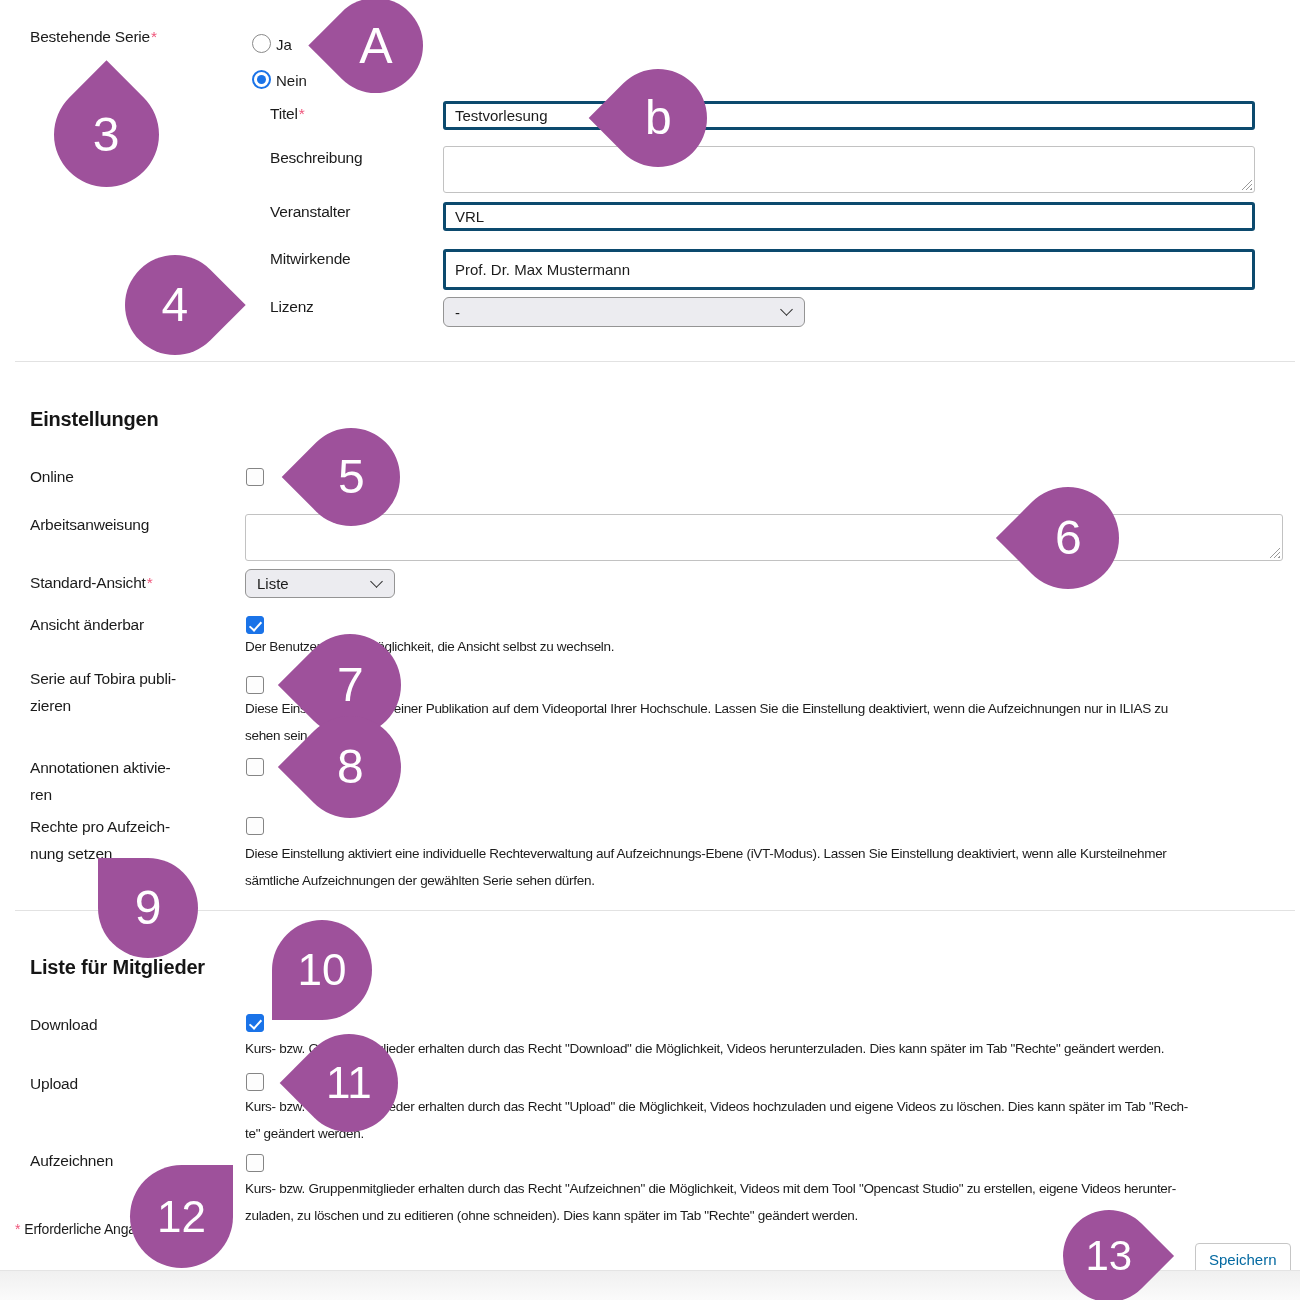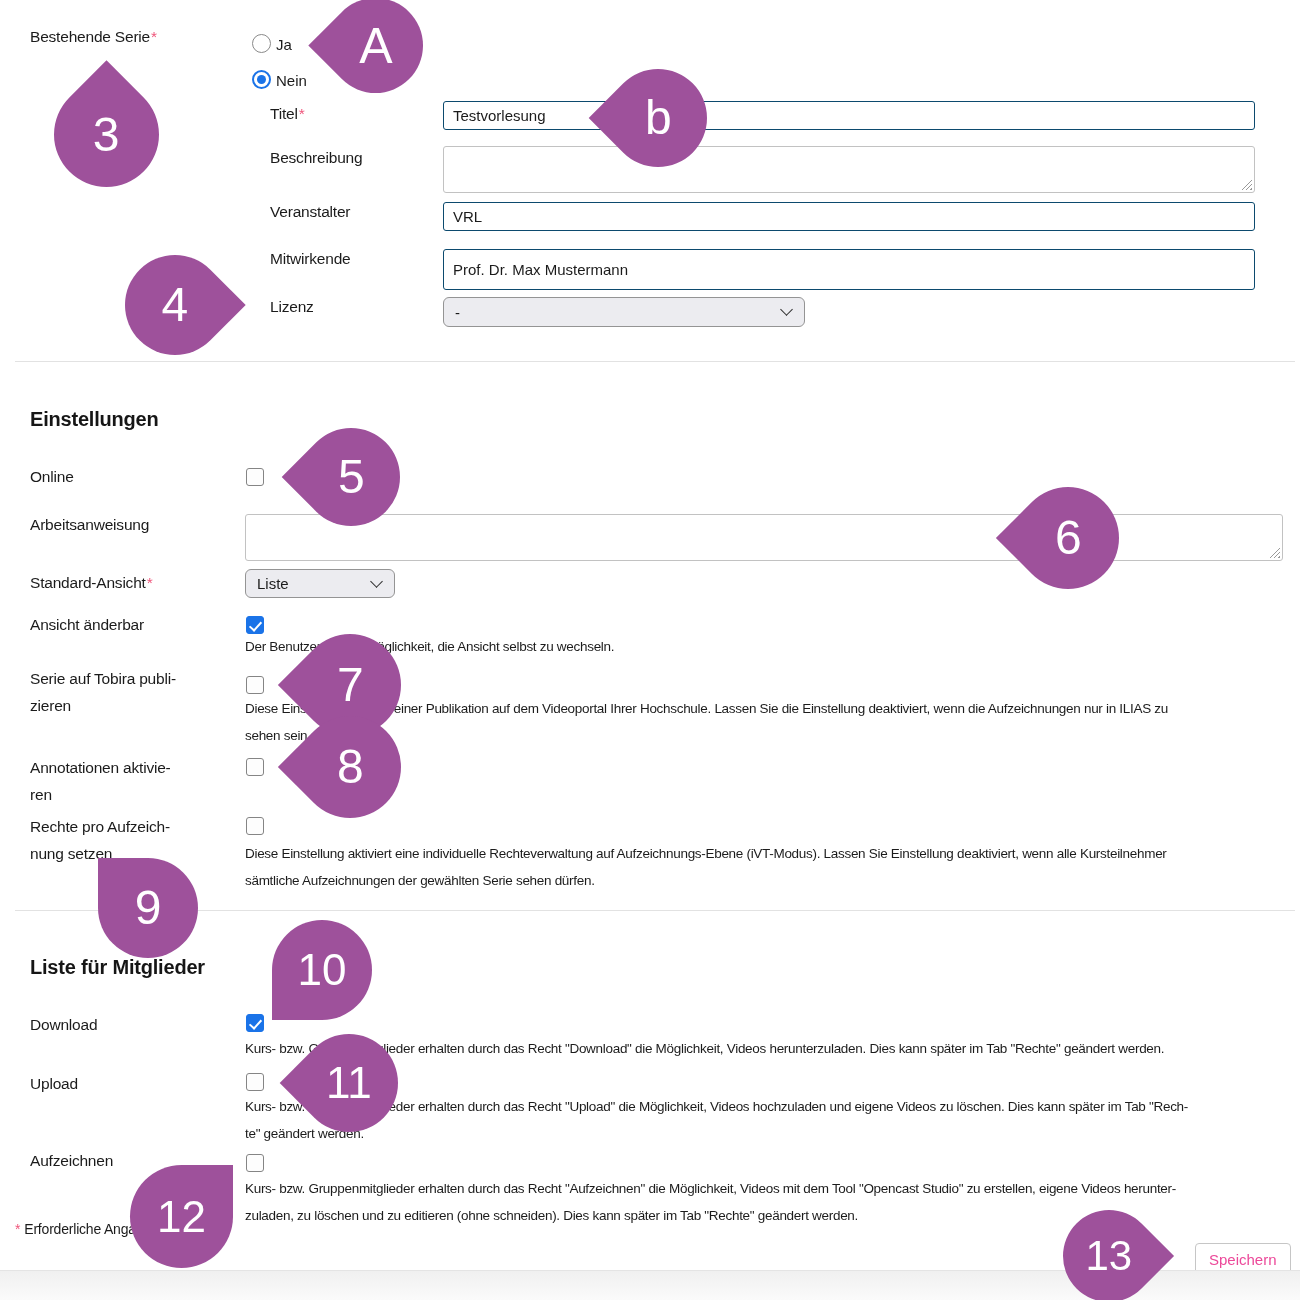--- a/index.html
+++ b/index.html
@@ -4,21 +4,21 @@
 <style>
   html,body{margin:0;padding:0;background:#fff;}
   #page{position:relative;width:1300px;height:1300px;overflow:hidden;background:#fff;
         font-family:"Liberation Sans","DejaVu Sans",sans-serif;color:#1b1b1b;}
   .abs{position:absolute;}
   .lbl{font-size:15.5px;letter-spacing:-0.2px;line-height:18px;white-space:pre-line;color:#1b1b1b;}
   .lbl.ml{line-height:27px;}
   .heading{font-size:20px;font-weight:bold;color:#161616;letter-spacing:-0.2px;}
   .star{color:var(--required_red,#ef547a);margin-left:1px;}
   .help{font-size:13.5px;letter-spacing:-0.3px;line-height:27px;white-space:pre-line;color:#1c1c1c;width:1055px;}
-  .txt{position:absolute;box-sizing:border-box;border:1px solid #0c4a6e;border-radius:3px;
+  .txt{position:absolute;box-sizing:border-box;border:3px solid #0c4a6e;border-radius:3px;
        background:#fff;font-family:inherit;font-size:15px;color:#1b1b1b;padding:0 9px;outline:none;}
   .ta{position:absolute;box-sizing:border-box;border:1px solid #c2c2c2;border-radius:3px;background:#fff;}
   .grip{position:absolute;right:2px;bottom:2px;width:11px;height:11px;
         background:repeating-linear-gradient(135deg,transparent 0 2px,#9a9a9a 2px 3px);
         clip-path:polygon(100% 0,100% 100%,0 100%);}
   .select{position:absolute;box-sizing:border-box;border:1px solid #949494;border-radius:6px;
           background:#ececf0;font-size:15px;color:#1b1b1b;display:flex;align-items:center;padding:0 30px 0 11px;}
   .chev{position:absolute;right:13px;top:50%;width:8px;height:8px;margin-top:-7px;
         border-right:1.8px solid #2b2b2b;border-bottom:1.8px solid #2b2b2b;transform:rotate(45deg);}
   .checkbox{position:absolute;width:18px;height:18px;box-sizing:border-box;border:1.5px solid #858585;
@@ -27,21 +27,21 @@
   .checkbox.checked::after{content:"";position:absolute;left:5px;top:1.5px;width:5px;height:10px;
             border-right:2.2px solid #fff;border-bottom:2.2px solid #fff;transform:rotate(42deg);}
   .radio{position:absolute;width:19px;height:19px;box-sizing:border-box;border:1.5px solid #8a8a8a;
          border-radius:50%;background:#fff;}
   .radio.checked{border:2px solid var(--accent_blue,#1a73e8);}
   .radio.checked::after{content:"";position:absolute;left:50%;top:50%;width:9px;height:9px;margin:-4.5px 0 0 -4.5px;
          border-radius:50%;background:var(--accent_blue,#1a73e8);}
   .rlabel{position:absolute;font-size:15px;color:#1b1b1b;}
   .divider{position:absolute;left:15px;right:5px;height:1px;background:#e2e2e2;}
   .btn{position:absolute;box-sizing:border-box;height:33px;padding:0 13px;background:#fff;
-       border:1px solid #c6c6c6;border-radius:4px;font-family:inherit;font-size:15px;color:#ec4899;cursor:pointer;}
+       border:1px solid #c6c6c6;border-radius:4px;font-family:inherit;font-size:15px;color:#0369a1;cursor:pointer;}
   .marker{position:absolute;z-index:40;display:flex;align-items:center;justify-content:center;
           background:var(--marker_purple,#9e519b);color:#fff;border-radius:0 50% 50% 50%;}
   .marker.tr{border-radius:50% 0 50% 50%;}
   .marker.bl{border-radius:50% 50% 50% 0;}
   .marker.r45{transform:rotate(45deg);}
   .marker.rm45{transform:rotate(-45deg);}
   .marker.r135{transform:rotate(135deg);}
   .marker .mlabel{line-height:1;}
   .marker.r45 .mlabel{transform:rotate(-45deg);}
   .marker.rm45 .mlabel{transform:rotate(45deg);}

